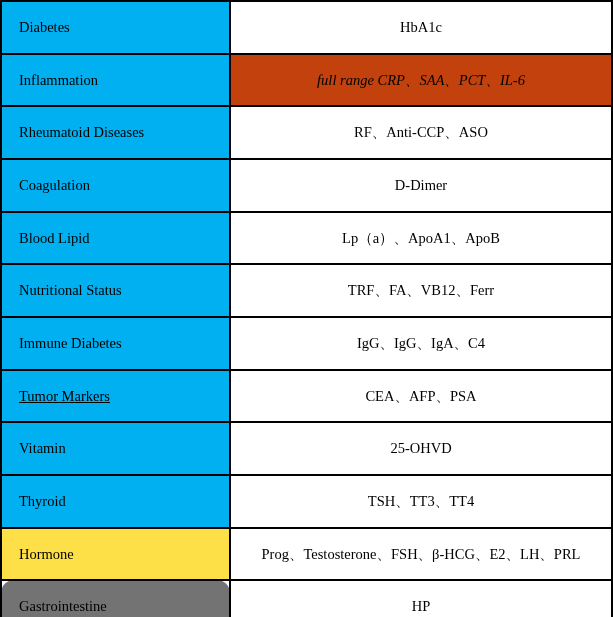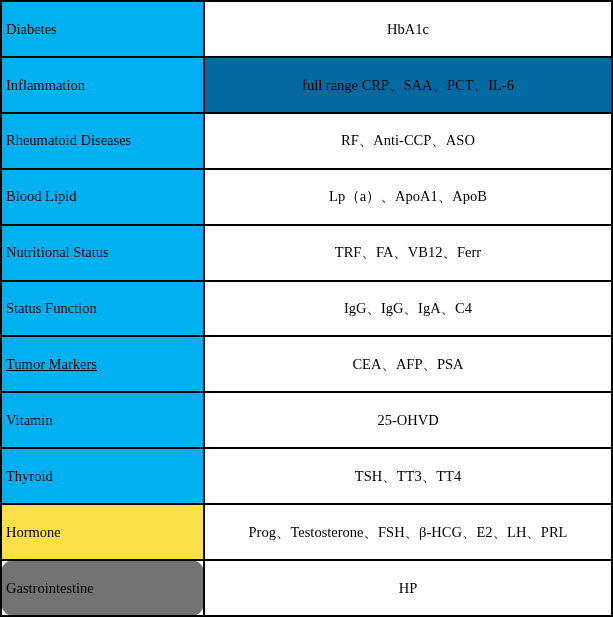--- a/index.html
+++ b/index.html
@@ -22,21 +22,21 @@
     table-layout: fixed;
     border: 2px solid #000000;
   }
   table.panel tr {
     height: 44px;
   }
   table.panel td {
     border: 2px solid #000000;
     font-size: 14.5px;
     line-height: 1.15;
-    padding: 4px;
+    padding: 17px;
     vertical-align: middle;
     overflow: hidden;
     white-space: nowrap;
   }
   td.cat {
     width: 193px;
     text-align: left;
     padding-left: 7px;
   }
   td.tests {
@@ -55,35 +55,43 @@
     </td>
     <td class="tests" style="background: rgb(255, 255, 255);">
       <span>HbA1c</span>
     </td>
   </tr>
 
   <tr>
     <td class="cat" style="background: rgb(0, 176, 240);">
       <span>Inflammation</span>
     </td>
-    <td class="tests" style="background: #0369a1;">
+    <td class="tests" style="background: #c2410c; font-style: italic;">
       <span>full range CRP、SAA、PCT、IL-6</span>
     </td>
   </tr>
 
   <tr>
     <td class="cat" style="background: rgb(0, 176, 240);">
       <span>Rheumatoid Diseases</span>
     </td>
     <td class="tests" style="background: rgb(255, 255, 255);">
       <span>RF、Anti-CCP、ASO</span>
     </td>
   </tr>
 
 
+  <tr>
+    <td class="cat" style="background: rgb(0, 176, 240);">
+      <span>Coagulation</span>
+    </td>
+    <td class="tests" style="background: rgb(255, 255, 255);">
+      <span>D-Dimer</span>
+    </td>
+  </tr>
 
   <tr>
     <td class="cat" style="background: rgb(0, 176, 240);">
       <span>Blood Lipid</span>
     </td>
     <td class="tests" style="background: rgb(255, 255, 255);">
       <span>Lp（a）、ApoA1、ApoB</span>
     </td>
   </tr>
 
@@ -91,21 +99,21 @@
     <td class="cat" style="background: rgb(0, 176, 240);">
       <span>Nutritional Status</span>
     </td>
     <td class="tests" style="background: rgb(255, 255, 255);">
       <span>TRF、FA、VB12、Ferr</span>
     </td>
   </tr>
 
   <tr>
     <td class="cat" style="background: rgb(0, 176, 240);">
-      <span>Status Function</span>
+      <span>Immune Diabetes</span>
     </td>
     <td class="tests" style="background: rgb(255, 255, 255);">
       <span>IgG、IgG、IgA、C4</span>
     </td>
   </tr>
 
 
   <tr>
     <td class="cat" style="background: rgb(0, 176, 240); text-decoration: underline;">
       <span>Tumor Markers</span>

